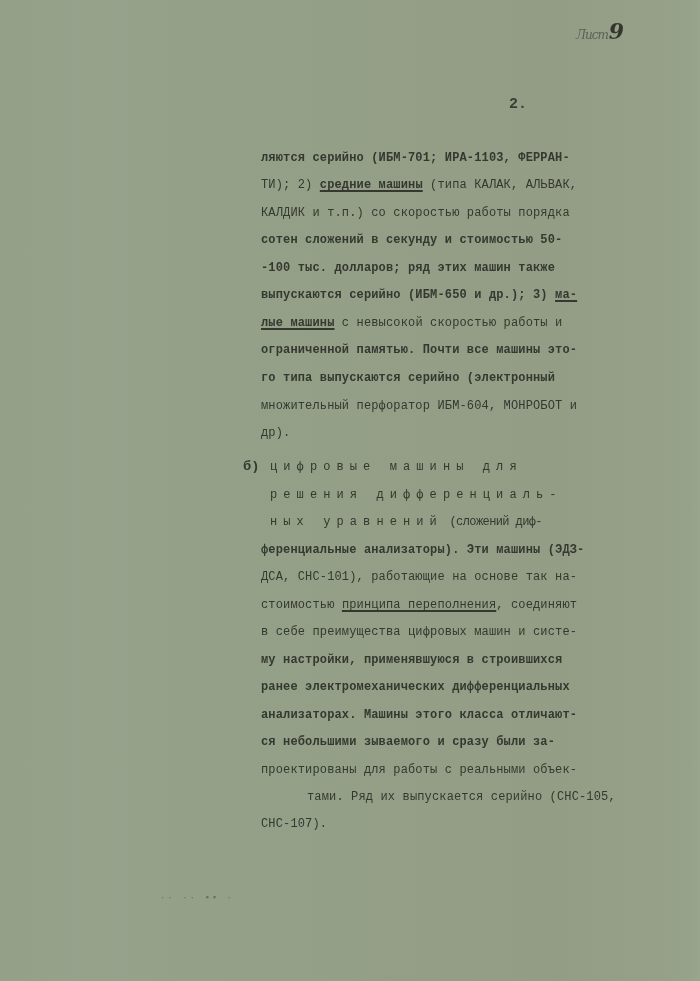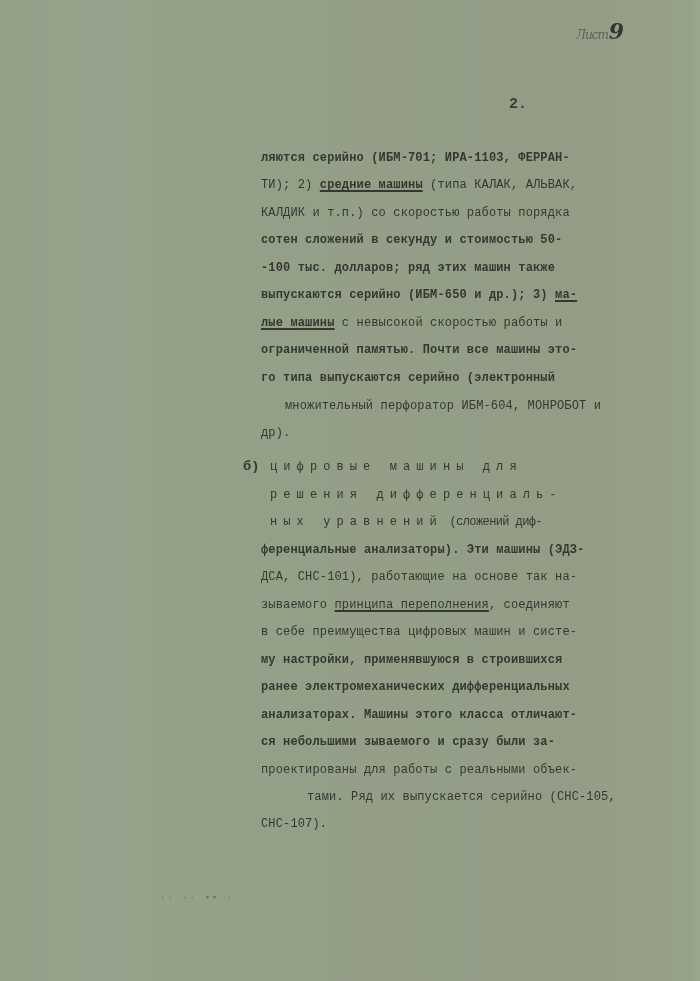--- a/index.html
+++ b/index.html
@@ -104,30 +104,30 @@
 
   <div class="line bold" style="left:261px; top:150px;">ляются серийно (ИБМ-701; ИРА-1103, ФЕРРАН-</div>
   <div class="line" style="left:261px; top:177px;"><span>ТИ); 2) </span><span class="u bold" style="font-weight:bold">средние машины</span><span> (типа КАЛАК, АЛЬВАК,</span></div>
   <div class="line" style="left:261px; top:205px;">КАЛДИК и т.п.) со скоростью работы порядка</div>
   <div class="line bold" style="left:261px; top:232px;">сотен сложений в секунду и стоимостью 50-</div>
   <div class="line bold" style="left:261px; top:260px;">-100 тыс. долларов; ряд этих машин также</div>
   <div class="line bold" style="left:261px; top:287px;"><span>выпускаются серийно (ИБМ-650 и др.); 3) </span><span class="u">ма-</span></div>
   <div class="line" style="left:261px; top:315px;"><span class="u bold" style="font-weight:bold">лые машины</span><span> с невысокой скоростью работы и</span></div>
   <div class="line bold" style="left:261px; top:342px;">ограниченной памятью. Почти все машины это-</div>
   <div class="line bold" style="left:261px; top:370px;">го типа выпускаются серийно (электронный</div>
-  <div class="line" style="left:261px; top:398px;margin-left:24px;">множительный перфоратор ИБМ-604, МОНРОБОТ и</div>
+  <div class="line" style="left:261px; top:398px;">множительный перфоратор ИБМ-604, МОНРОБОТ и</div>
   <div class="line" style="left:261px; top:425px;">др).</div>
 
   <div class="marker">б)</div>
   <div class="line spaced" style="left:270px; top:459px;">цифровые машины для</div>
   <div class="line spaced" style="left:270px; top:487px;">решения дифференциаль-</div>
   <div class="line" style="left:270px; top:514px;"><span class="spaced">ных уравнений</span><span style="letter-spacing:-0.6px"> (сложений диф-</span></div>
   <div class="line bold" style="left:261px; top:542px;font-family:Liberation Mono, monospace;">ференциальные анализаторы). Эти машины (ЭДЗ-</div>
   <div class="line" style="left:261px; top:569px;">ДСА, СНС-101), работающие на основе так на-</div>
-  <div class="line" style="left:261px; top:597px;"><span>зываемого </span><span class="u">принципа переполнения</span><span>, соединяют</span></div>
+  <div class="line" style="left:261px; top:597px;"><span>стоимостью </span><span class="u">принципа переполнения</span><span>, соединяют</span></div>
   <div class="line" style="left:261px; top:624px;">в себе преимущества цифровых машин и систе-</div>
   <div class="line bold" style="left:261px; top:652px;">му настройки, применявшуюся в строившихся</div>
   <div class="line bold" style="left:261px; top:679px;">ранее электромеханических дифференциальных</div>
   <div class="line bold" style="left:261px; top:707px;">анализаторах. Машины этого класса отличают-</div>
   <div class="line bold" style="left:261px; top:734px;">ся небольшими зываемого и сразу были за-</div>
   <div class="line" style="left:261px; top:762px;">проектированы для работы с реальными объек-</div>
   <div class="line" style="left:261px; top:789px;margin-left:46px;">тами. Ряд их выпускается серийно (СНС-105,</div>
   <div class="line" style="left:261px; top:816px;">СНС-107).</div>
 
   <div class="stray-marks">·· ·· ▪▪ ·</div>

